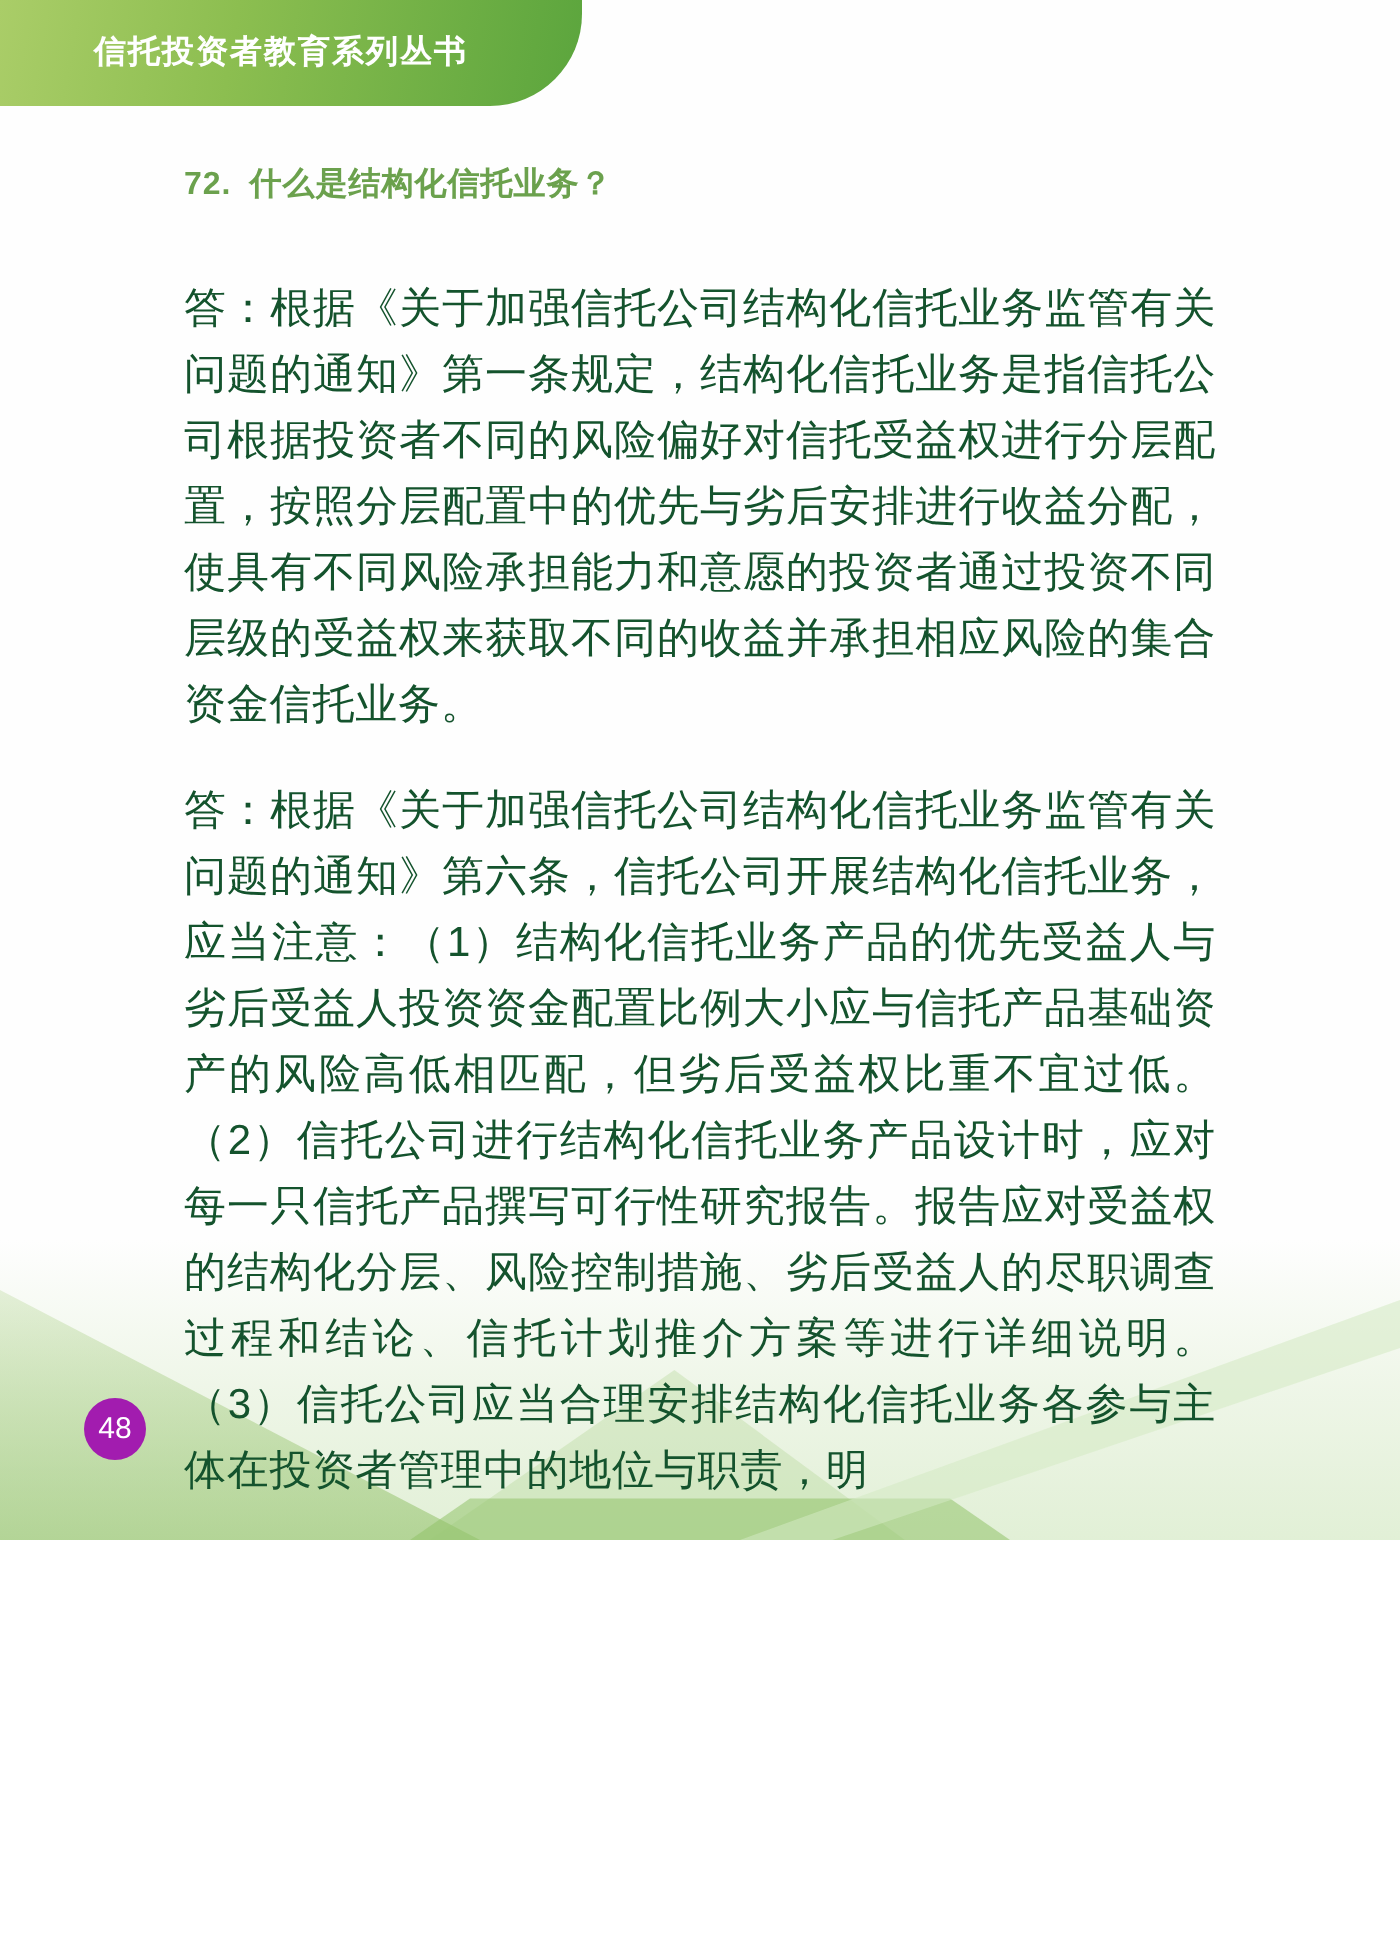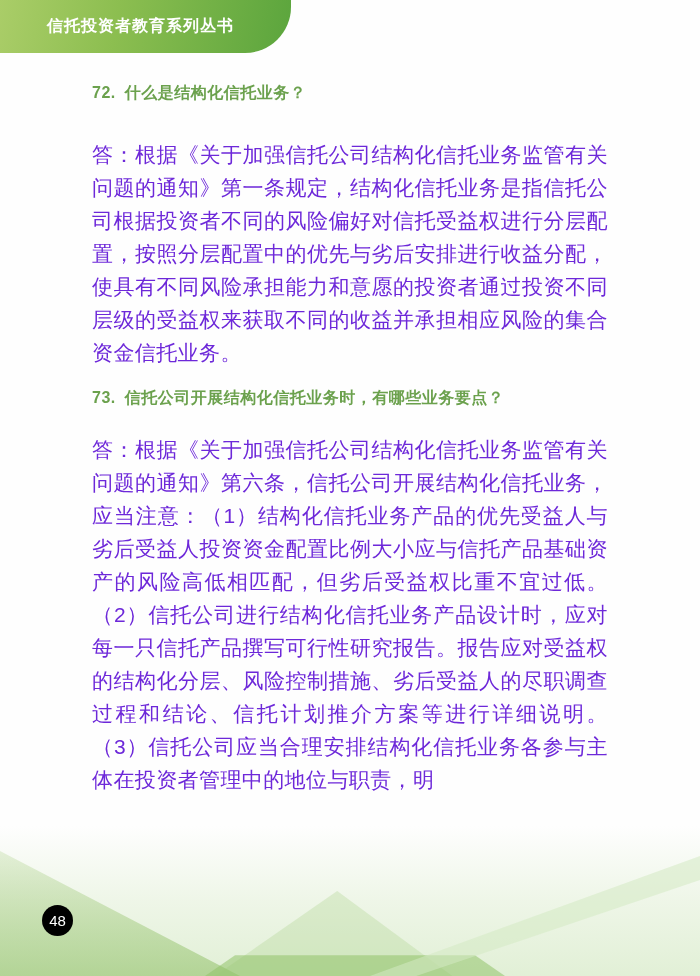--- a/index.html
+++ b/index.html
@@ -4,21 +4,21 @@
 <style>
   html, body {
     margin: 0;
     padding: 0;
     background: #ffffff;
     font-family: "Liberation Sans", "DejaVu Sans", sans-serif;
   }
   .page {
     position: relative;
     width: 700px;
-    height: 976px;
+    height: 770px;
     background: #fefefe;
     overflow: hidden;
   }
   
   .header-band {
     position: absolute;
     top: 0; left: 0;
     width: 291px;
     height: 53px;
     background: linear-gradient(100deg, #aacd68 0%, #8cbe50 40%, #5ba53d 100%);
@@ -45,21 +45,21 @@
     color: #6ba14d;
     font-size: 16px;
     line-height: 30px;
     font-weight: bold;
     letter-spacing: 0.5px;
   }
   .question-title .q-num { margin-right: 9px; }
   .q2 { margin-top: 14px; }
   .answer {
     margin: 30px 0 12px 0;
-    color: #6d28d9;
+    color: #14532d;
     font-size: 21px;
     line-height: 33px;
     letter-spacing: 0.4px;
     text-align: justify;
     text-justify: inter-ideograph;
   }
   .answer.a2 { margin-top: 20px; margin-bottom: 12px; }
   
   .footer-decor {
     position: absolute;
@@ -100,21 +100,21 @@
     background: rgba(212,233,194,0.55);
   }
   
   .page-badge {
     position: absolute;
     left: 42px;
     bottom: 40px;
     width: 31px;
     height: 31px;
     border-radius: 50%;
-    background: #000000;
+    background: #a21caf;
     color: #ffffff;
     font-size: 15px;
     display: flex;
     align-items: center;
     justify-content: center;
     z-index: 3;
   }
 </style>
 </head>
 <body>
@@ -125,23 +125,20 @@
     <span class="series-title">信托投资者教育系列丛书</span>
   </div>
 
   <div class="content">
 
     <h2 class="question-title q1">
       <span class="q-num">72.</span><span>什么是结构化信托业务？</span>
     </h2>
     <p class="answer a1">答：根据《关于加强信托公司结构化信托业务监管有关问题的通知》第一条规定，结构化信托业务是指信托公司根据投资者不同的风险偏好对信托受益权进行分层配置，按照分层配置中的优先与劣后安排进行收益分配，使具有不同风险承担能力和意愿的投资者通过投资不同层级的受益权来获取不同的收益并承担相应风险的集合资金信托业务。</p>
 
-    <h2 class="question-title q2">
-      <span class="q-num">73.</span><span>信托公司开展结构化信托业务时，有哪些业务要点？</span>
-    </h2>
     <p class="answer a2">答：根据《关于加强信托公司结构化信托业务监管有关问题的通知》第六条，信托公司开展结构化信托业务，应当注意：（1）结构化信托业务产品的优先受益人与劣后受益人投资资金配置比例大小应与信托产品基础资产的风险高低相匹配，但劣后受益权比重不宜过低。（2）信托公司进行结构化信托业务产品设计时，应对每一只信托产品撰写可行性研究报告。报告应对受益权的结构化分层、风险控制措施、劣后受益人的尽职调查过程和结论、信托计划推介方案等进行详细说明。（3）信托公司应当合理安排结构化信托业务各参与主体在投资者管理中的地位与职责，明</p>
 
   </div>
 
   <div class="footer-decor">
     <div class="decor-wash"></div>
     <div class="decor-tri-left"></div>
     <div class="decor-tri-mid"></div>
     <div class="decor-bottom-strip"></div>
     <div class="decor-streak-right"></div>

